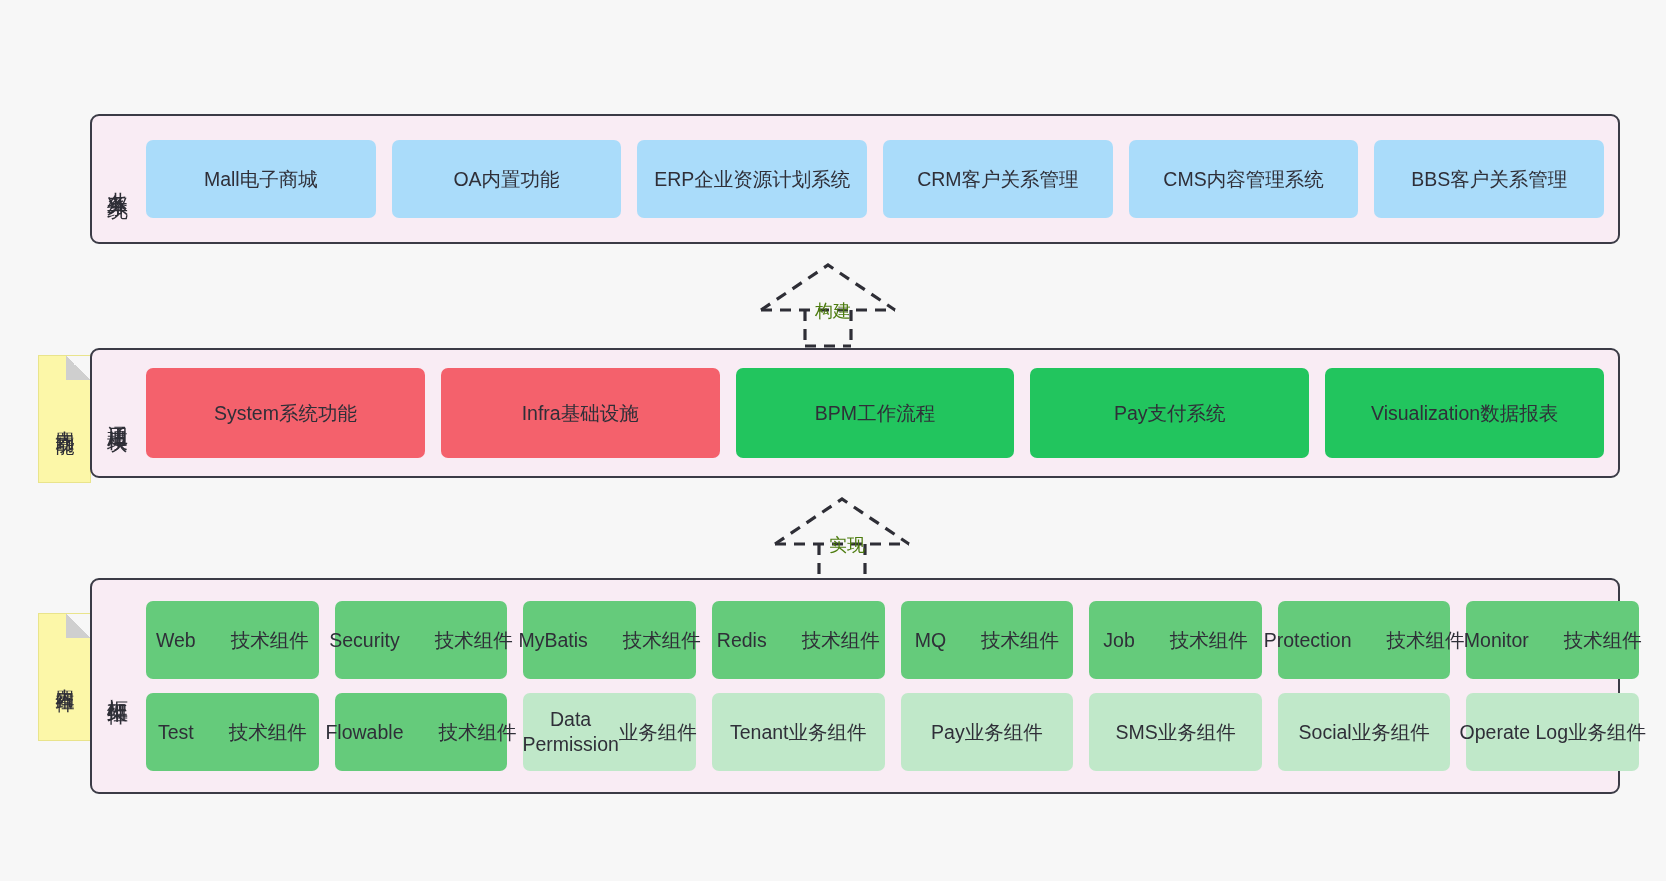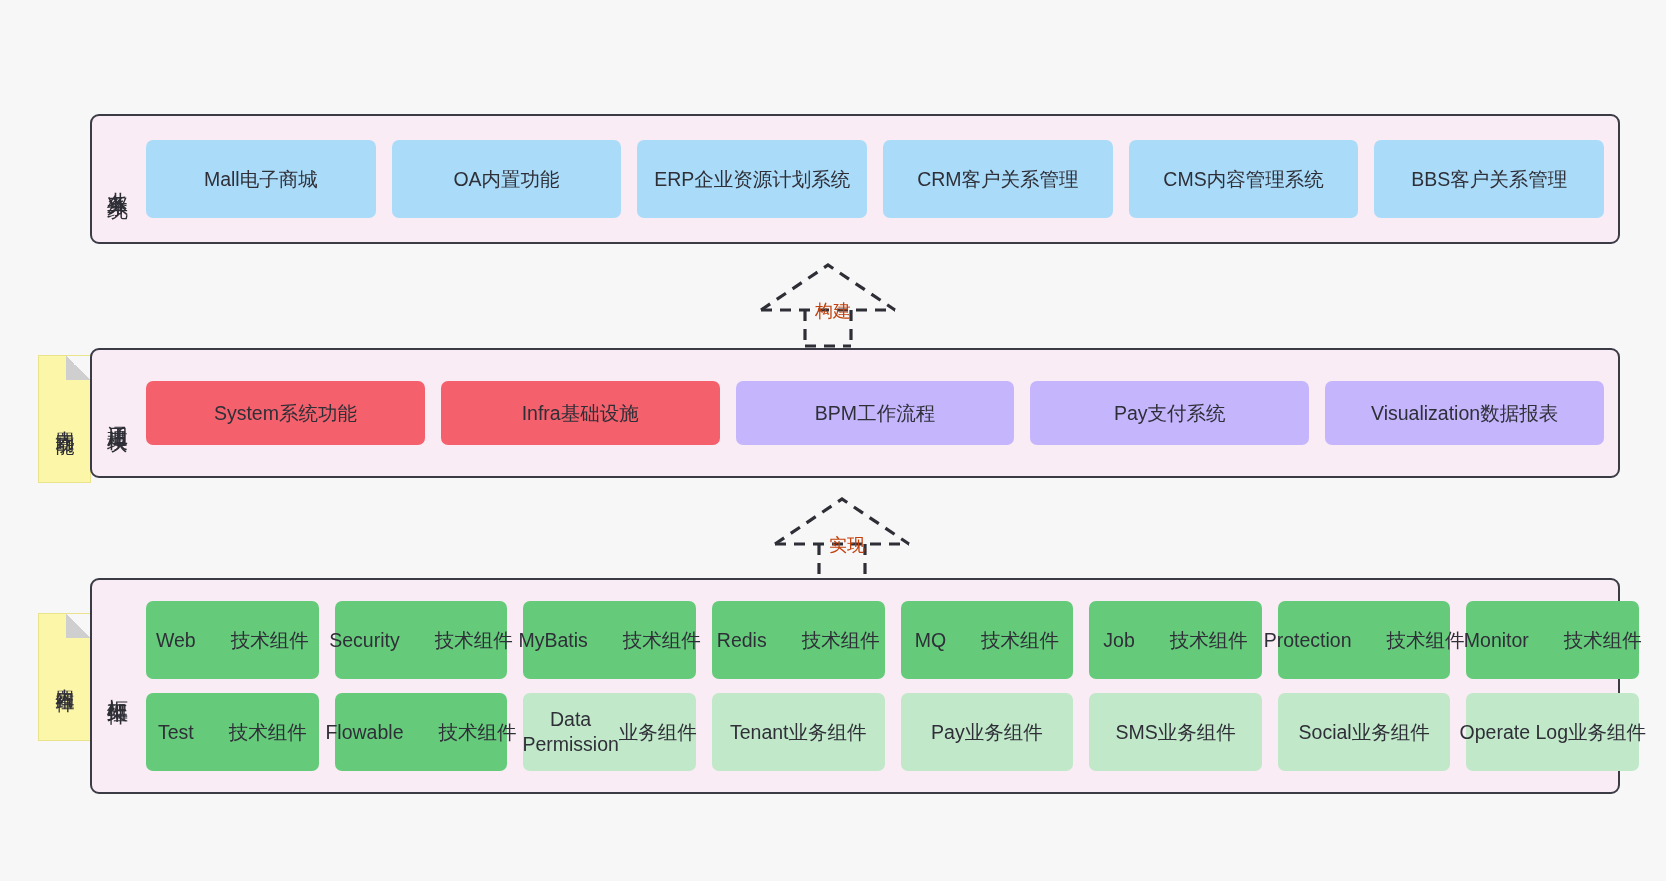--- a/index.html
+++ b/index.html
@@ -66,26 +66,26 @@
     font-size: 19.5px;
     line-height: 1.28;
     padding: 4px 2px;
     min-width: 0;
   }
   .node .ttl { white-space: nowrap; }
   .node .sub { white-space: nowrap; text-align: center; }
   .node.wrap .ttl { white-space: normal; }
 
   .h-biz  { height: 78px; }
-  .h-mod  { height: 64px; }
+  .h-mod  { height: 90px; }
   .h-comp { height: 78px; }
 
   .c-blue       { background: #aadcfa; }
   .c-red        { background: #f4616c; }
-  .c-pink       { background: #c4b5fd; }
+  .c-pink       { background: #22c55e; }
   .c-green      { background: #65cb7b; gap: 35px; }
   .c-greenlight { background: #c0e8c9; }
 
   
   .note {
     position: absolute;
     background: #fcf7a8;
     border: 1.4px solid #e9e48c;
     display: flex;
     align-items: center;
@@ -104,21 +104,21 @@
     width: 24px; height: 24px;
     background: linear-gradient(225deg, #f7f7f7 0 50%, #cfcfcf 50% 100%);
   }
 
   
   .arrow { position: absolute; }
   .arrow svg { display: block; overflow: visible; }
   .arrow-label {
     position: absolute;
     font-size: 18px;
-    color: #c2410c;
+    color: #4d7c0f;
     background: transparent;
     white-space: nowrap;
   }
 </style>
 </head>
 <body>
 
 <div id="stage">
 
   <div class="panel" id="panel-business" style="left:90px; top:114px; width:1530px; height:130px;">

